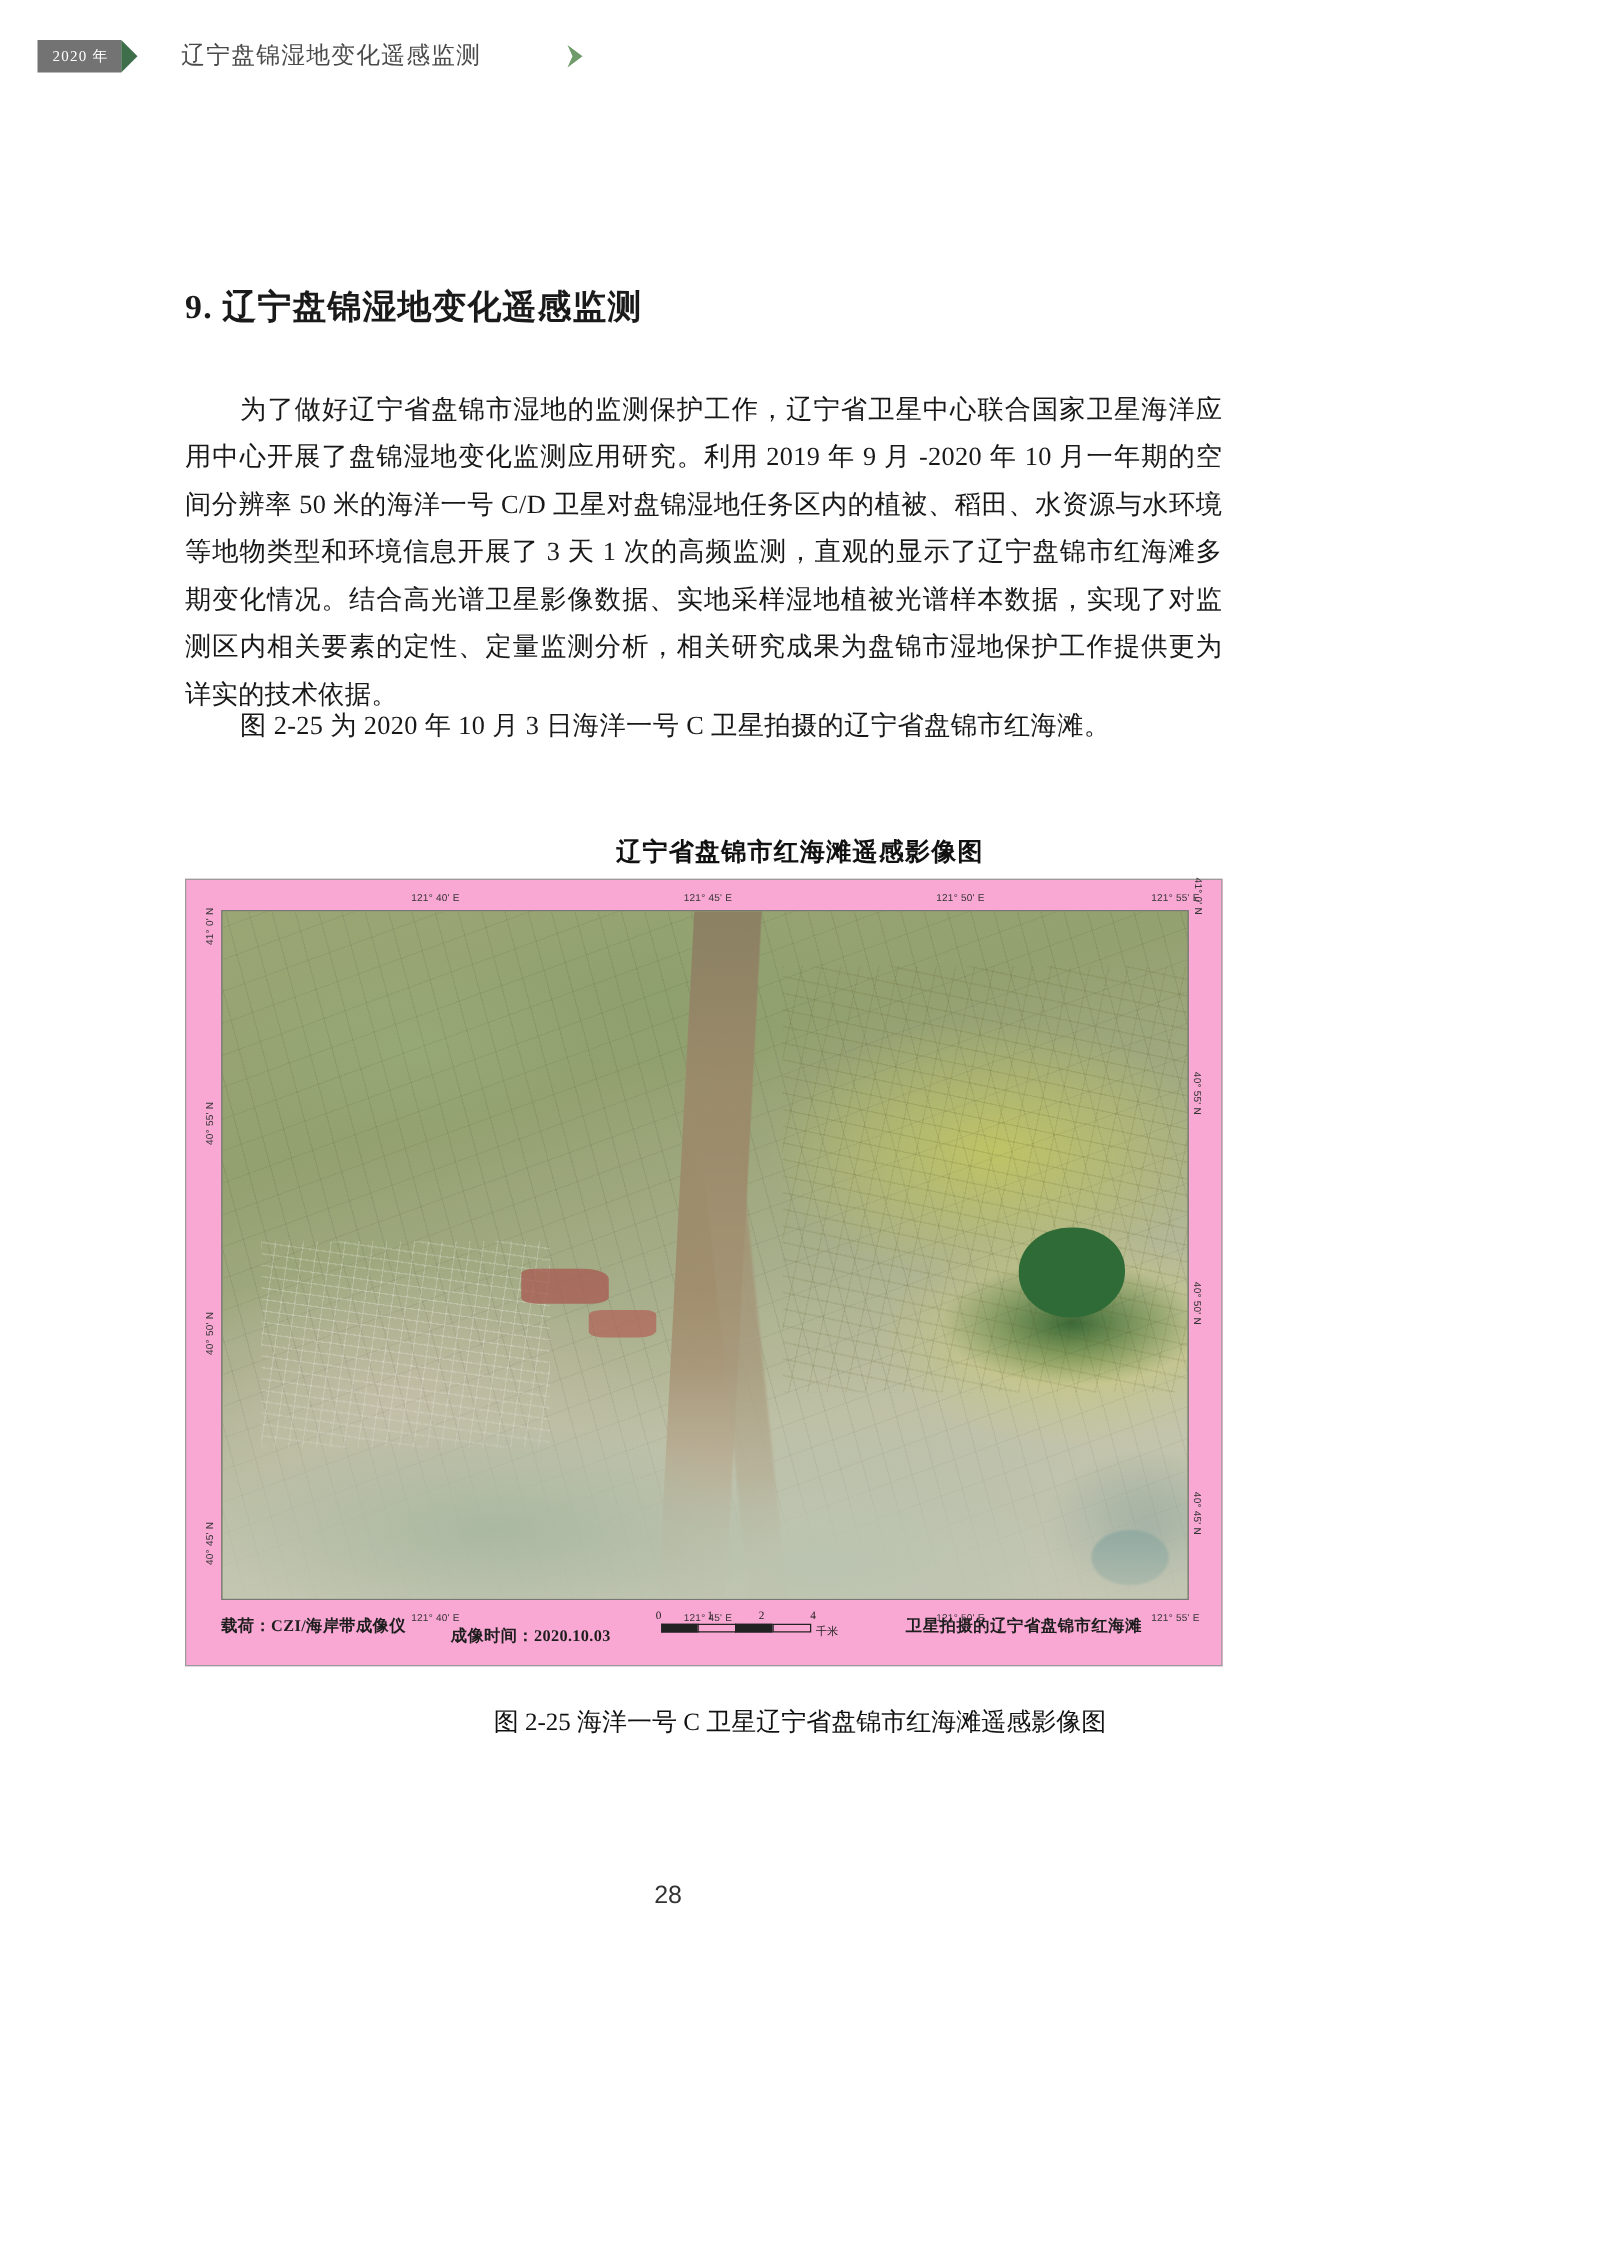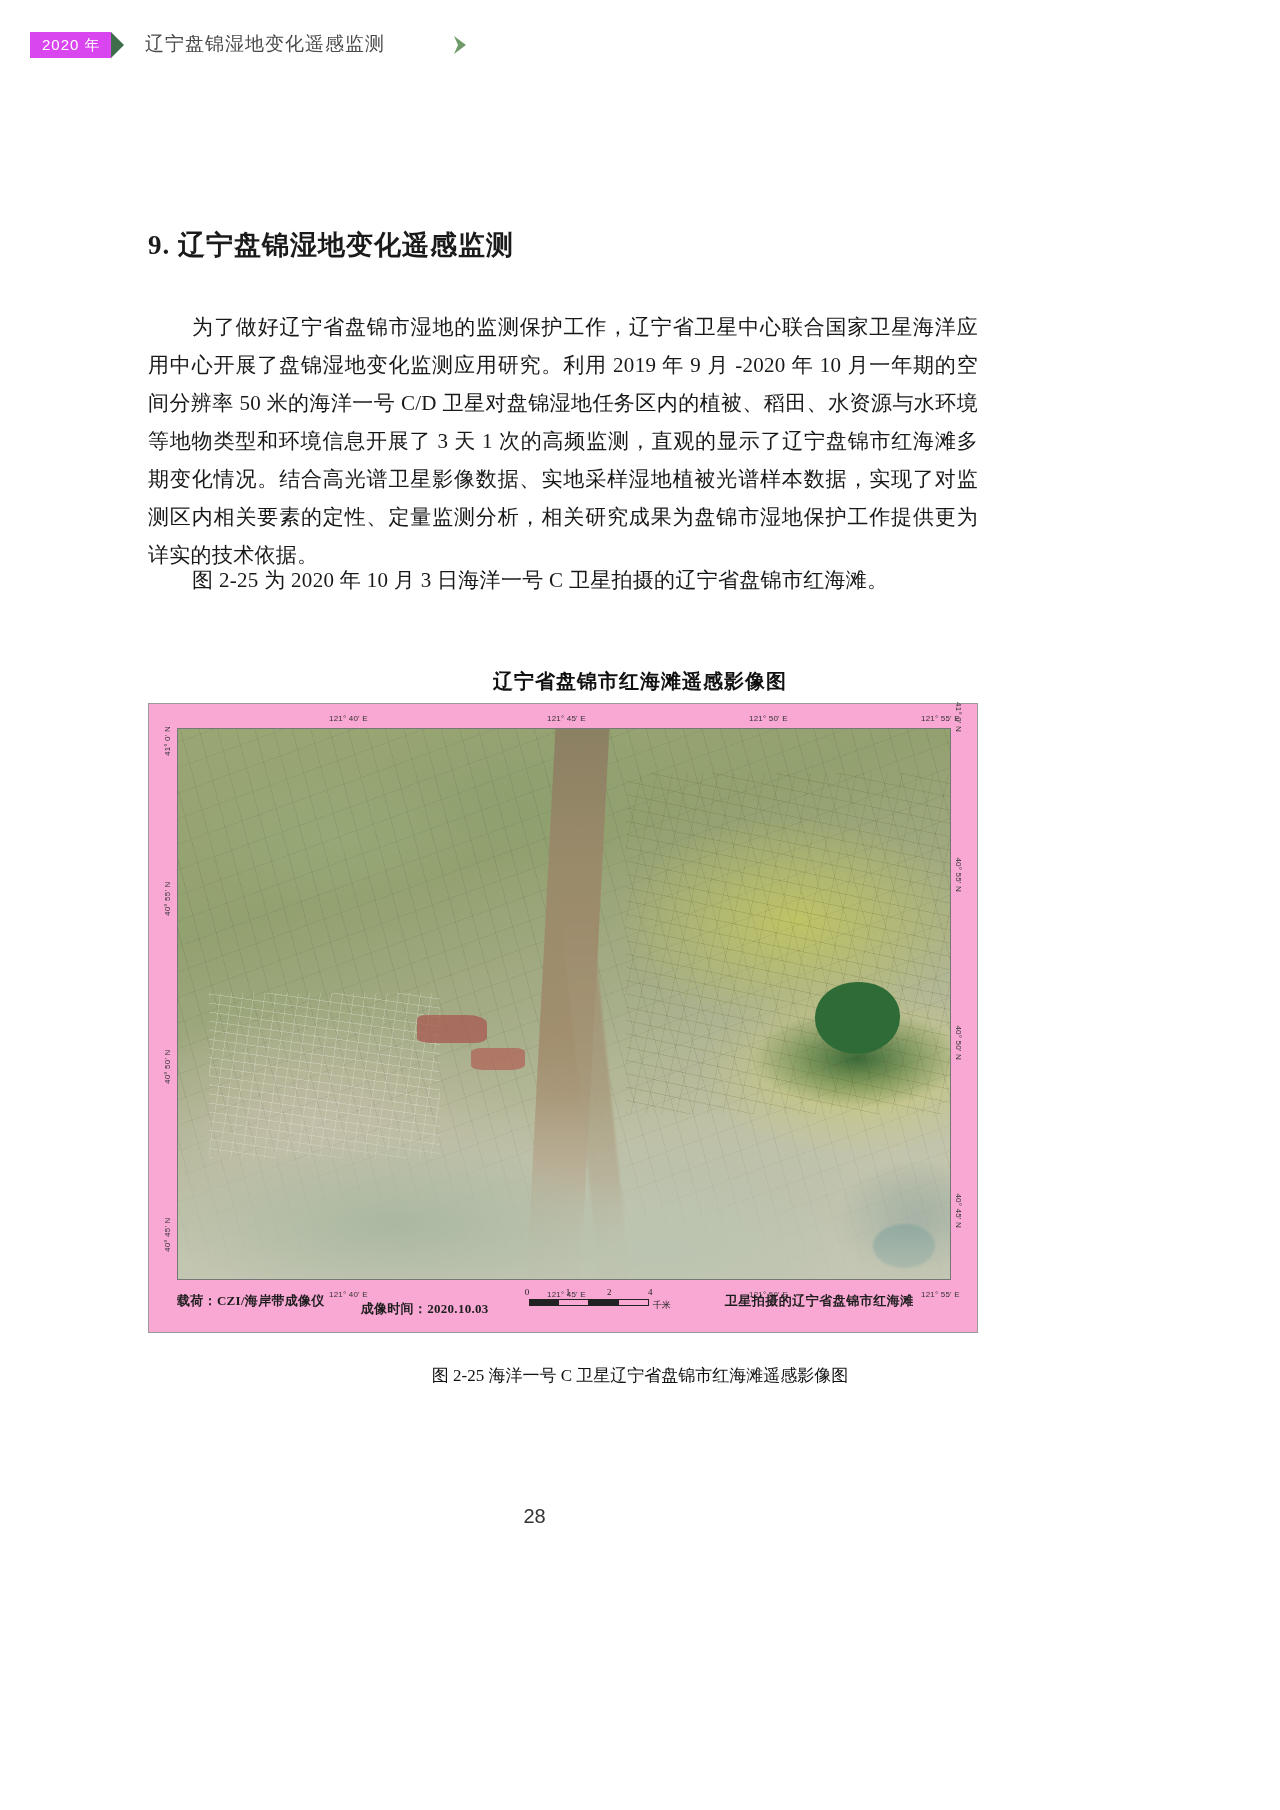--- a/index.html
+++ b/index.html
@@ -21,24 +21,24 @@
     top: 0;
     left: 0;
     width: 1280px;
     height: 82px;
   }
   .header-year-tag {
     position: absolute;
     left: 30px;
     top: 32px;
     height: 26px;
-    background: #d946ef;
+    background: #737373;
     color: #ffffff;
-    font-family: Liberation Sans, sans-serif;
-    font-size: 15px;
+    font-family: Liberation Serif, serif;
+    font-size: 12px;
     letter-spacing: 1px;
     display: flex;
     align-items: center;
     padding: 0 10px 0 12px;
     box-sizing: border-box;
   }
   .header-year-tag:after {
     content: "";
     position: absolute;
     right: -13px;
@@ -316,21 +316,21 @@
     color: #222;
   }
   .mf-org { font-weight: bold; letter-spacing: 0.5px; }
 
   .figure-caption-bottom {
     position: absolute;
     left: 0;
     top: 1364px;
     width: 1280px;
     text-align: center;
-    font-size: 17px;
+    font-size: 20px;
     color: #111;
   }
 
   .page-number {
     position: absolute;
     left: 0;
     top: 1505px;
     width: 1069px;
     text-align: center;
     font-family: "Liberation Sans", sans-serif;

